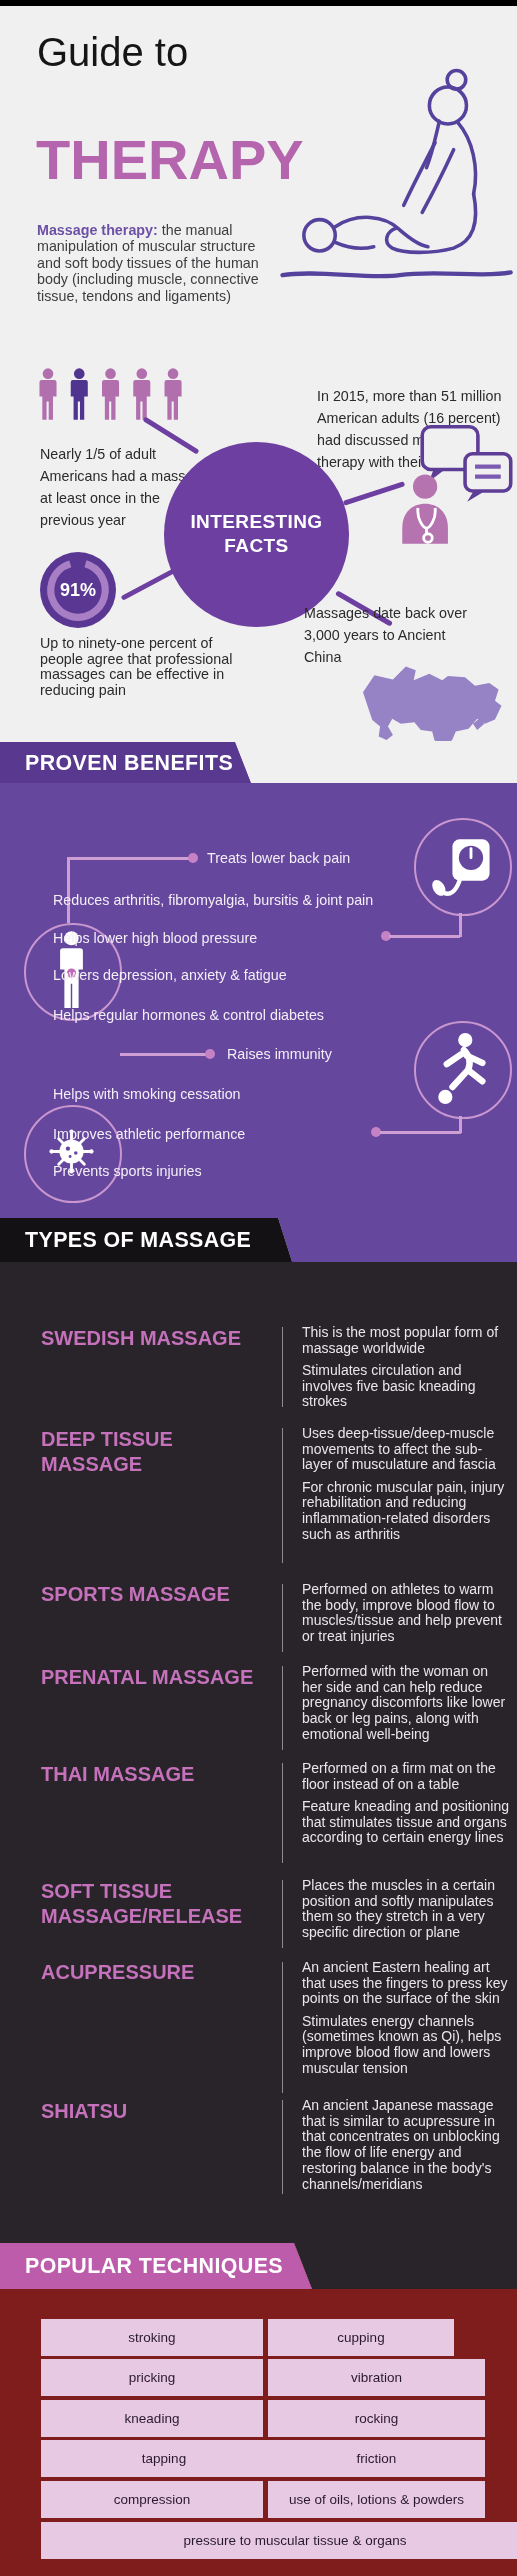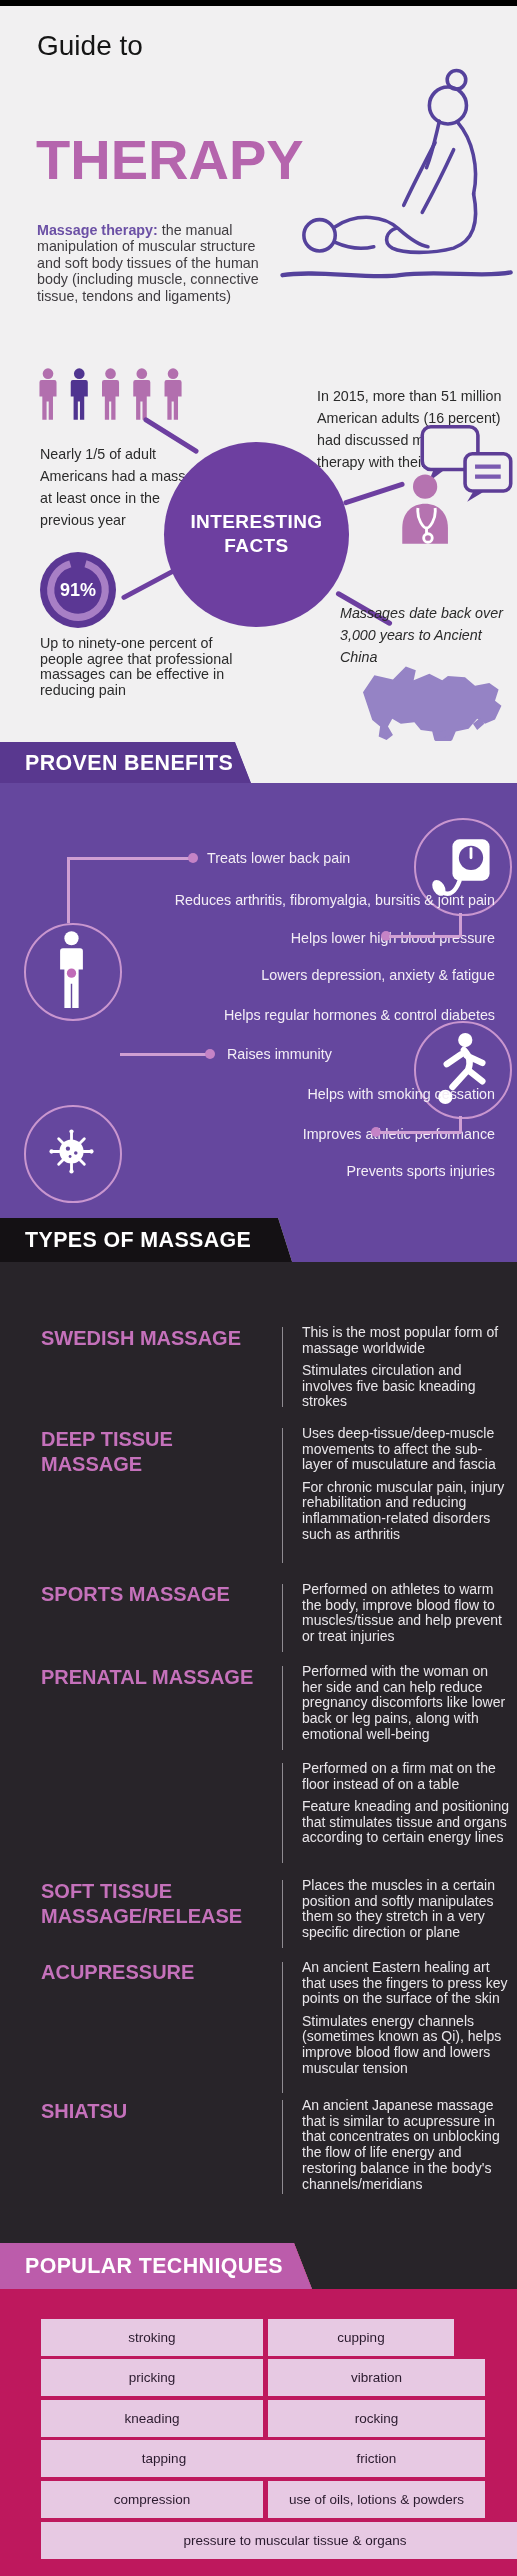--- a/index.html
+++ b/index.html
@@ -1,29 +1,29 @@
 <!DOCTYPE html>
 <html style="font-size:11.4px"><head>
 <meta charset="utf-8">
 <style>
   html,body{margin:0;padding:0;background:#dcdcdc;}
   #page{position:relative;width:518px;height:2576px;background:#f1f0f1;overflow:hidden;
         font-family:"Liberation Sans",sans-serif;margin:0 auto;}
   .abs{position:absolute;}
-  .hd1{font-size:28px;color:#151515;letter-spacing:0;}
+  .hd1{font-size:40px;color:#151515;letter-spacing:0;}
   .hd2{font-size:56px;font-weight:bold;color:#b565ad;line-height:53px;letter-spacing:0;}
   .intro{font-size:14.3px;line-height:16.4px;color:#3f3c40;width:238px;}
   .intro b{color:#6b50a5;}
   .facttxt{font-size:14.3px;line-height:22px;color:#2b2b2b;}
   .badge{background:#6d3fa0;border-radius:50%;}
   .badgetxt{color:#fff;font-weight:bold;font-size:19px;line-height:24px;text-align:center;letter-spacing:0.4px;}
   .spoke{background:#6d3fa0;}
   .sectionTitle{color:#fff;font-weight:bold;font-size:21.4px;letter-spacing:0.4px;}
   .ben{color:#f4eef6;font-size:14.3px;}
-  .bencenter{text-align:right;left:53px;width:442px;}
+  .bencenter{text-align:left;left:53px;width:442px;}
   .conn{background:#cf9fd3;}
   .conndot{width:10px;height:10px;border-radius:50%;background:#c583c6;}
   .bcircle{border:2.1px solid #c996cf;border-radius:50%;}
   .typeName{color:#c571bb;font-weight:bold;font-size:20px;line-height:25px;width:235px;}
   .typeDesc{color:#e9e6ea;font-size:14px;line-height:15.7px;width:210px;}
   .typeDesc p{margin:0 0 6.4px 0;}
   .divider{width:1.4px;background:#8f8b91;}
   .cell{background:#e7c9e3;color:#2a1a2e;font-size:13.5px;text-align:center;line-height:37px;height:37px;
         white-space:nowrap;overflow:hidden;}
 </style>
@@ -98,21 +98,21 @@
   </svg>
 
   <svg class="abs" style="left:40px;top:552px;" width="76" height="76" viewBox="0 0 106 106">
     <circle cx="53" cy="53" r="53" fill="#5b3794"></circle>
     <circle cx="53" cy="53" r="38" fill="none" stroke="#a87fc5" stroke-width="10" pathLength="100" stroke-dasharray="91 9" transform="rotate(-74 53 53)"></circle>
   </svg>
   <div class="abs" style="left:40px;top:580px;width:76px;text-align:center;color:#fff;font-weight:bold;font-size:18px;">91%</div>
 
   <div class="abs facttxt" style="left:40px;top:636px;width:193px;line-height:15.7px;">Up to ninety-one percent of people agree that professional massages can be effective in reducing pain</div>
 
-  <div class="abs facttxt" style="left:340px;top:602px;width:175px;font-style:italic;">Massages date back over 3,000 years to Ancient China</div>
+  <div class="abs facttxt" style="left:304px;top:602px;width:175px;">Massages date back over 3,000 years to Ancient China</div>
 
   <svg class="abs" style="left:353px;top:655px;" width="157" height="86" viewBox="0 0 220 120">
     <path fill="#9583c5" d="M14 52 l16 -24 l26 6 l18 -18 l14 5 l-3 14 l22 -9 l18 9 l8 -6 l24 2 l14 12 l20 -4 l13 9 l-5 16 l9 7 l-9 19 l-14 6 l-11 -7 l-12 14 l-18 4 l-5 12 l-14 9 l-11 -9 l-3 -12 l-16 -2 l-9 -11 l-19 2 l-12 -7 l-6 11 l7 12 l-9 7 l-11 -5 l2 -14 l-11 -9 z"></path>
     <path fill="#9583c5" d="M168 96 l10 -8 l6 8 l-10 9 z M120 108 l12 -4 l4 8 l-12 5 z"></path>
   </svg>
 
   <div class="abs" style="left:0;top:742px;width:518px;height:520px;background:#65479e;
               clip-path:polygon(0 0,235px 0,251px 41px,518px 41px,518px 520px,292px 520px,278px 476px,0 476px);">
 
     <div class="abs" style="left:0;top:0;width:251px;height:41px;background:#59388f;
@@ -212,20 +212,21 @@
     <div class="abs typeDesc" style="left:302px;top:364px;">
       <p>Performed on athletes to warm the body, improve blood flow to muscles/tissue and help prevent or treat injuries</p>
     </div>
 
     <div class="abs typeName" style="left:41px;top:447px;">PRENATAL MASSAGE</div>
     <div class="abs divider" style="left:282px;top:448px;height:84px;"></div>
     <div class="abs typeDesc" style="left:302px;top:446px;">
       <p>Performed with the woman on her side and can help reduce pregnancy discomforts like lower back or leg pains, along with emotional well-being</p>
     </div>
 
+    <div class="abs typeName" style="left:41px;top:544px;">THAI MASSAGE</div>
     <div class="abs divider" style="left:282px;top:545px;height:100px;"></div>
     <div class="abs typeDesc" style="left:302px;top:543px;">
       <p>Performed on a firm mat on the floor instead of on a table</p>
       <p>Feature kneading and positioning that stimulates tissue and organs according to certain energy lines</p>
     </div>
 
     <div class="abs typeName" style="left:41px;top:661px;">SOFT TISSUE MASSAGE/RELEASE</div>
     <div class="abs divider" style="left:282px;top:662px;height:68px;"></div>
     <div class="abs typeDesc" style="left:302px;top:660px;">
       <p>Places the muscles in a certain position and softly manipulates them so they stretch in a very specific direction or plane</p>
@@ -238,21 +239,21 @@
       <p>Stimulates energy channels (sometimes known as Qi), helps improve blood flow and lowers muscular tension</p>
     </div>
 
     <div class="abs typeName" style="left:41px;top:881px;">SHIATSU</div>
     <div class="abs divider" style="left:282px;top:882px;height:94px;"></div>
     <div class="abs typeDesc" style="left:302px;top:880px;">
       <p>An ancient Japanese massage that is similar to acupressure in that concentrates on unblocking the flow of life energy and restoring balance in the body's channels/meridians</p>
     </div>
   </div>
 
-  <div class="abs" style="left:0;top:2243px;width:518px;height:333px;background:#be185d;
+  <div class="abs" style="left:0;top:2243px;width:518px;height:333px;background:#7f1d1d;
               clip-path:polygon(0 0,294px 0,312px 46px,518px 46px,518px 333px,0 333px);">
     <div class="abs" style="left:0;top:0;width:312px;height:46px;background:#bc5cab;
                 clip-path:polygon(0 0,294px 0,312px 46px,0 46px);"></div>
     <div class="abs sectionTitle" style="left:25px;top:11.4px;">POPULAR TECHNIQUES</div>
 
     <div class="abs cell" style="left:41px;top:76px;width:222px;">stroking</div>
     <div class="abs cell" style="left:268px;top:76px;width:186px;">cupping</div>
 
     <div class="abs cell" style="left:41px;top:116px;width:222px;">pricking</div>
     <div class="abs cell" style="left:268px;top:116px;width:217px;">vibration</div>

